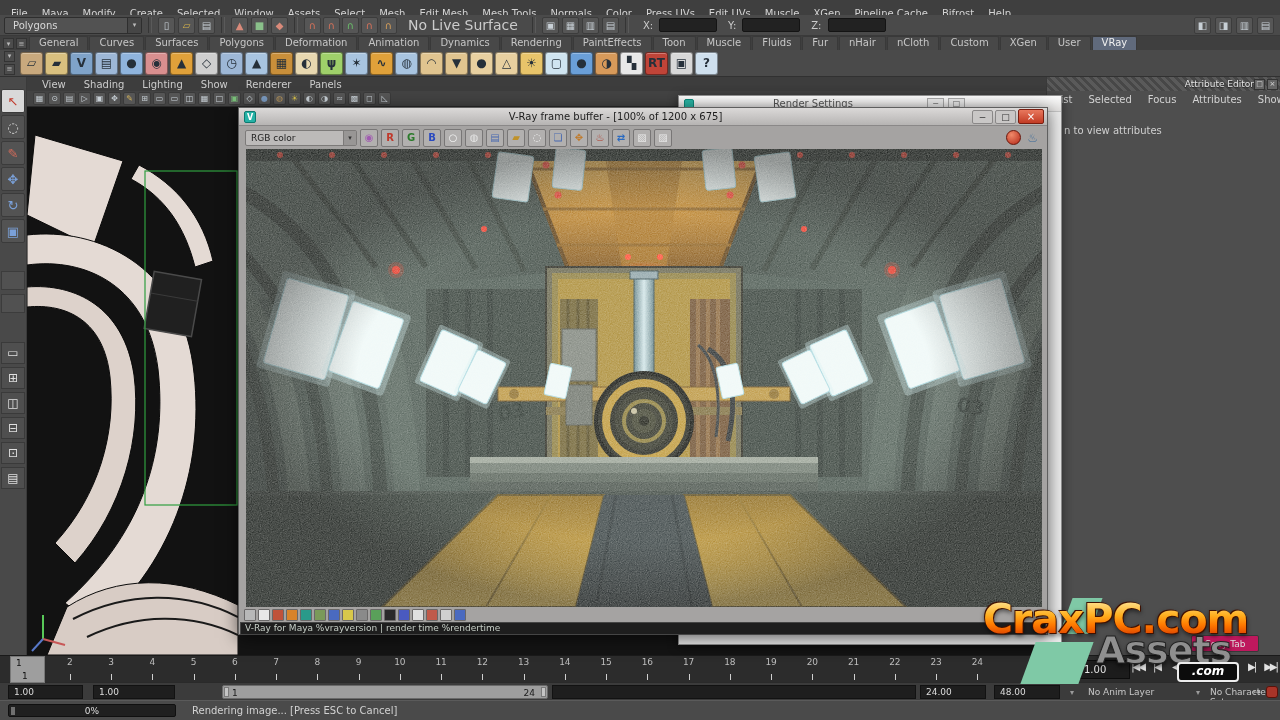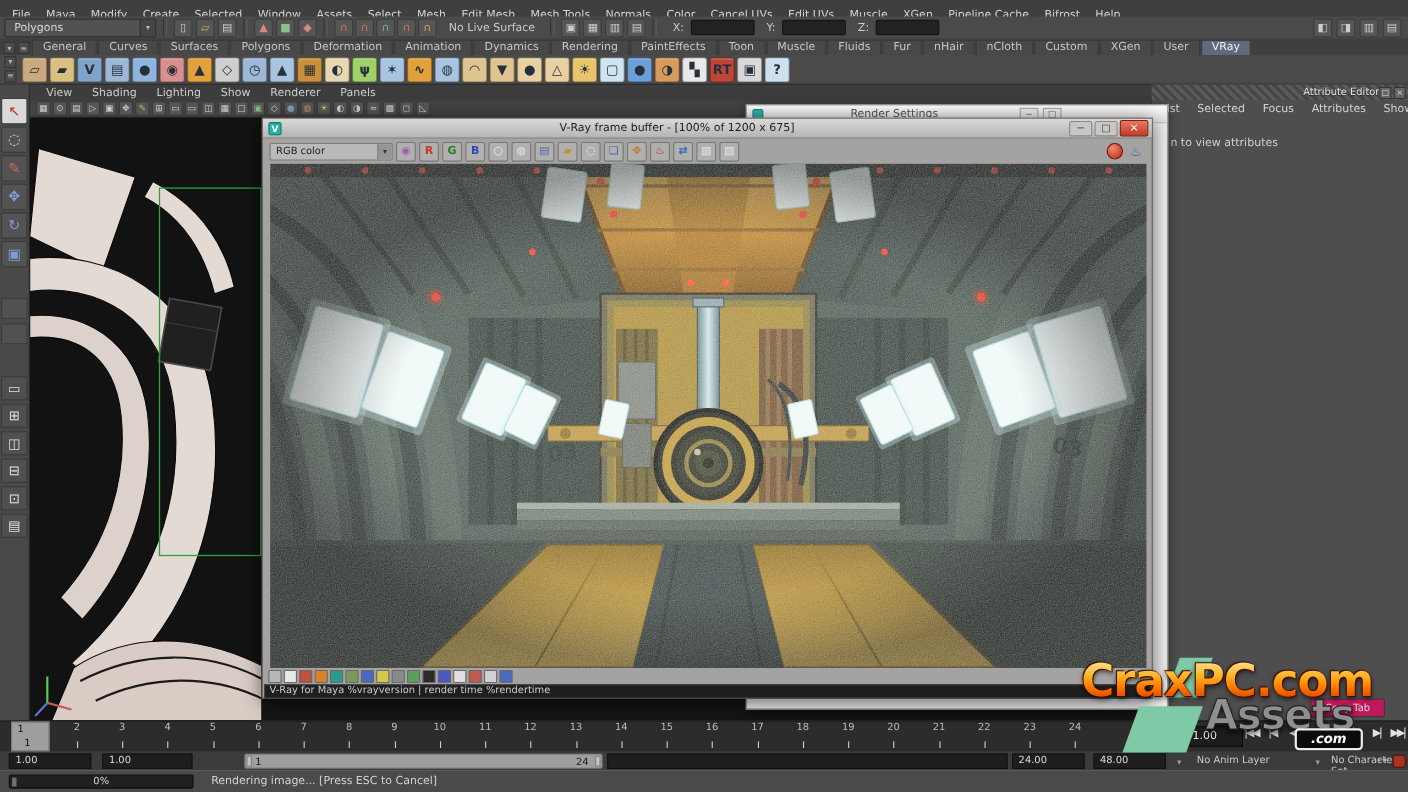--- a/index.html
+++ b/index.html
@@ -11,21 +11,21 @@
 .menubar{position:absolute;left:0;top:0;width:1280px;height:30px;background:#3f3f3f;border-bottom:2px solid #0ea5e9;display:flex;align-items:center;padding-left:4px}
 .menubar span{font-size:10px;color:#d4d4d4;padding:0 7px;line-height:14px}
 
 
 .statusline{position:absolute;left:0;top:15px;width:1280px;height:21px;background:#4a4a4a;border-bottom:1px solid #3a3a3a;display:flex;align-items:center;gap:3px;padding:0 4px}
 .dropdown{height:17px;background:#525252;border:1px solid #2e2e2e;border-radius:2px;display:flex;align-items:center}
 .dropdown .lbl{font-size:10px;color:#d8d8d8;padding:0 8px;flex:1}
 .dropdown .arw{width:14px;align-self:stretch;border-left:1px solid #2e2e2e;color:#bbb;font-size:7px;display:flex;align-items:center;justify-content:center;background:#464646}
 .sep{width:4px;height:16px;border-left:1px solid #353535;border-right:1px solid #5a5a5a;margin:0 3px}
 .ic17{width:17px;height:17px;border-radius:2px;background:#565656;border:1px solid #3c3c3c;display:flex;align-items:center;justify-content:center;font-size:10px;color:#c8c8c8}
-.lsurf{font-size:10px;color:#cccccc;padding:0 8px}
+.lsurf{font-size:14px;color:#cccccc;padding:0 8px}
 .fieldlbl{font-size:10px;color:#cccccc;margin-left:8px;margin-right:3px}
 .numfield{width:58px;height:14px;background:#222;border:1px solid #141414;border-radius:2px}
 .sl-right{position:absolute;right:6px;top:17px;display:flex;gap:4px}
 
 
 .shelftabs{position:absolute;left:0;top:36px;width:1280px;height:14px;background:#3f3f3f;display:flex;align-items:flex-end;padding-left:2px;gap:1px}
 .minibtn{width:11px;height:11px;background:#4c4c4c;border:1px solid #333;color:#bbb;font-size:7px;display:flex;align-items:center;justify-content:center;margin:0 1px 1px 1px}
 .shelftabs .tab{font-size:10px;color:#c6c6c6;padding:1px 9px 2px 9px;background:#484848;border:1px solid #393939;border-bottom:none;border-radius:2px 2px 0 0;line-height:10px}
 .shelftabs .tab:last-child{background:#606a7c;color:#efefef}
 .shelficons{position:absolute;left:0;top:50px;width:1280px;height:27px;background:#4a4a4a;border-bottom:1px solid #313131;display:flex;align-items:center;gap:2px;padding-left:3px}
@@ -133,21 +133,21 @@
     <span>Create</span>
     <span>Selected</span>
     <span>Window</span>
     <span>Assets</span>
     <span>Select</span>
     <span>Mesh</span>
     <span>Edit Mesh</span>
     <span>Mesh Tools</span>
     <span>Normals</span>
     <span>Color</span>
-    <span>Cancel UVs</span>
+    <span>Press UVs</span>
     <span>Edit UVs</span>
     <span>Muscle</span>
     <span>XGen</span>
     <span>Pipeline Cache</span>
     <span>Bifrost</span>
     <span>Help</span>
   </div>
 
 <div class="statusline">
   <div class="dropdown" style="width:138px">

